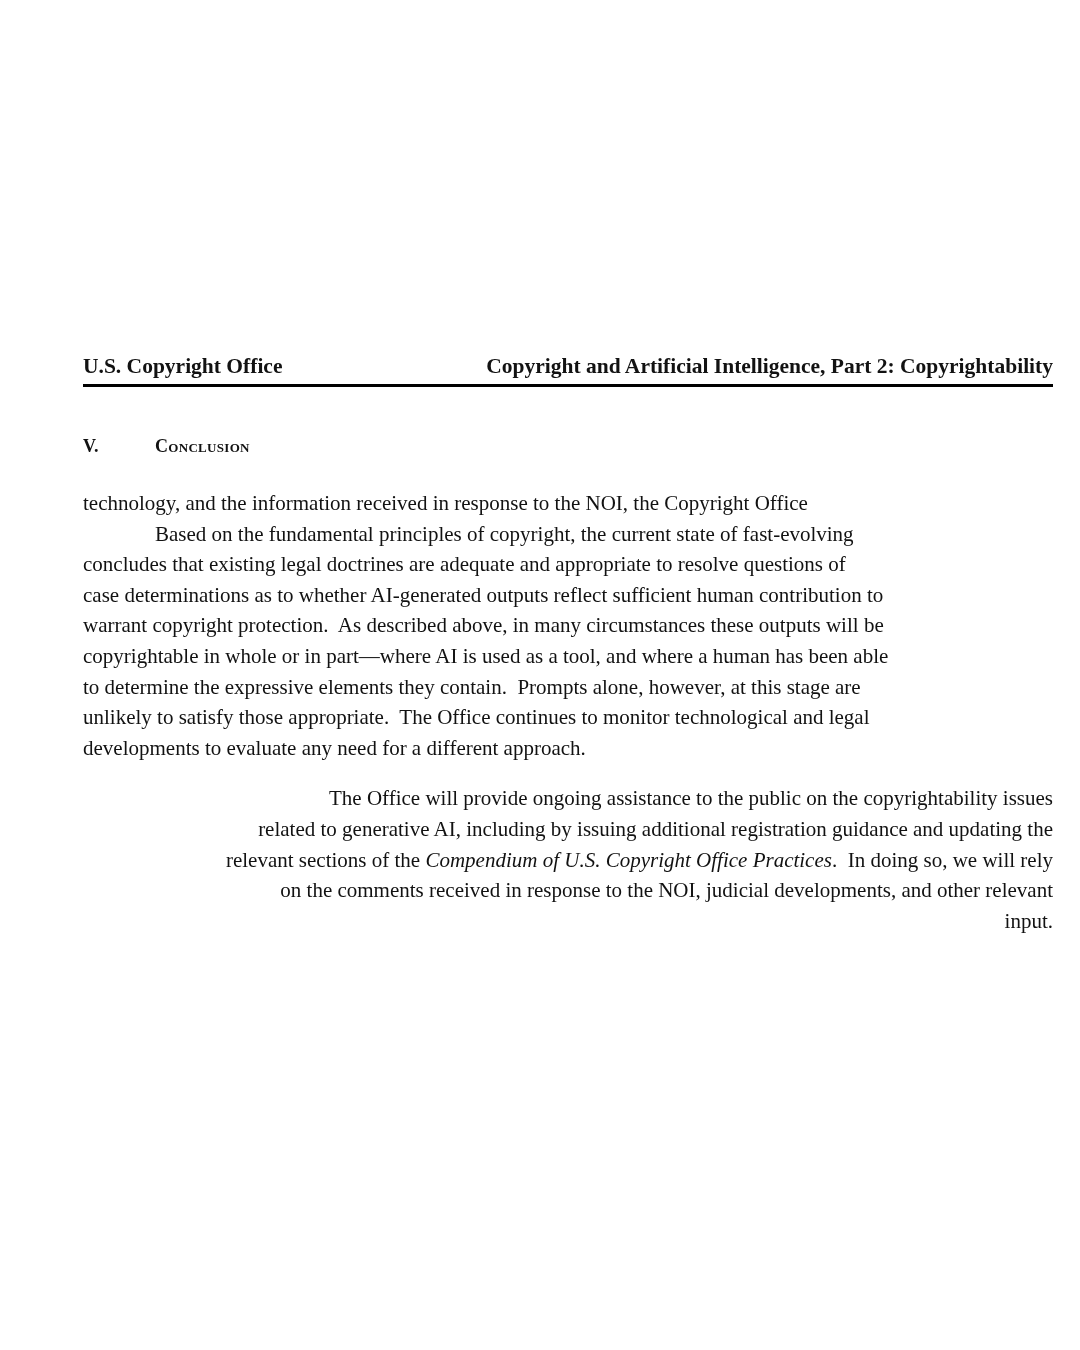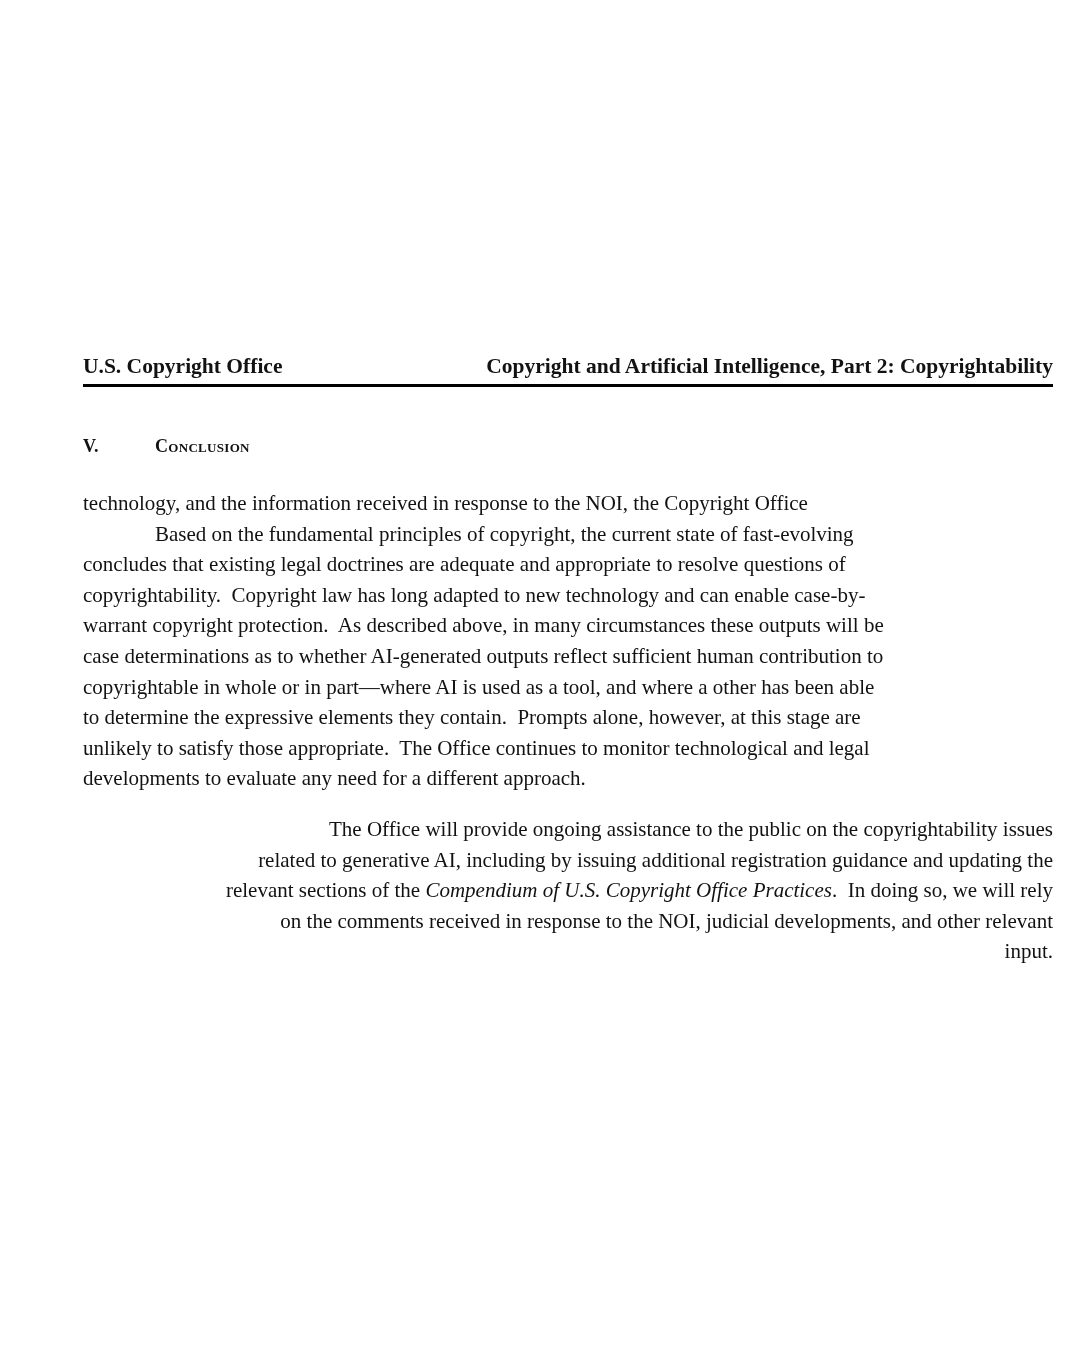--- a/index.html
+++ b/index.html
@@ -81,24 +81,23 @@
     <div class="header-rule"></div>
 
     <h1 class="section-heading">
       <span class="sec-num">V.</span><span class="smallcaps">Conclusion</span>
     </h1>
 
     <div class="paragraph first">
       <div class="line"><span>technology, and the information received in response to the NOI, the Copyright Office</span></div>
       <div class="line indent"><span>Based on the fundamental principles of copyright, the current state of fast-evolving</span></div>
       <div class="line"><span>concludes that existing legal doctrines are adequate and appropriate to resolve questions of</span></div>
-      <div class="line"><span>copyrightability.  Copyright law has long adapted to new technology and can enable case-by-</span></div>
+      <div class="line"><span>case determinations as to whether AI-generated outputs reflect sufficient human contribution to</span></div>
       <div class="line"><span>warrant copyright protection.  As described above, in many circumstances these outputs will be</span></div>
-      <div class="line"><span>case determinations as to whether AI-generated outputs reflect sufficient human contribution to</span></div>
-      <div class="line"><span>copyrightable in whole or in part—where AI is used as a tool, and where a other has been able</span></div>
+      <div class="line"><span>copyrightable in whole or in part—where AI is used as a tool, and where a human has been able</span></div>
       <div class="line"><span>to determine the expressive elements they contain.  Prompts alone, however, at this stage are</span></div>
       <div class="line"><span>unlikely to satisfy those appropriate.  The Office continues to monitor technological and legal</span></div>
       <div class="line"><span>developments to evaluate any need for a different approach.</span></div>
     </div>
 
     <div class="paragraph followup">
       <div class="line indent"><span>The Office will provide ongoing assistance to the public on the copyrightability issues</span></div>
       <div class="line"><span>related to generative AI, including by issuing additional registration guidance and updating the</span></div>
       <div class="line"><span>relevant sections of the </span><i>Compendium of U.S. Copyright Office Practices</i><span>.  In doing so, we will rely</span></div>
       <div class="line"><span>on the comments received in response to the NOI, judicial developments, and other relevant</span></div>

